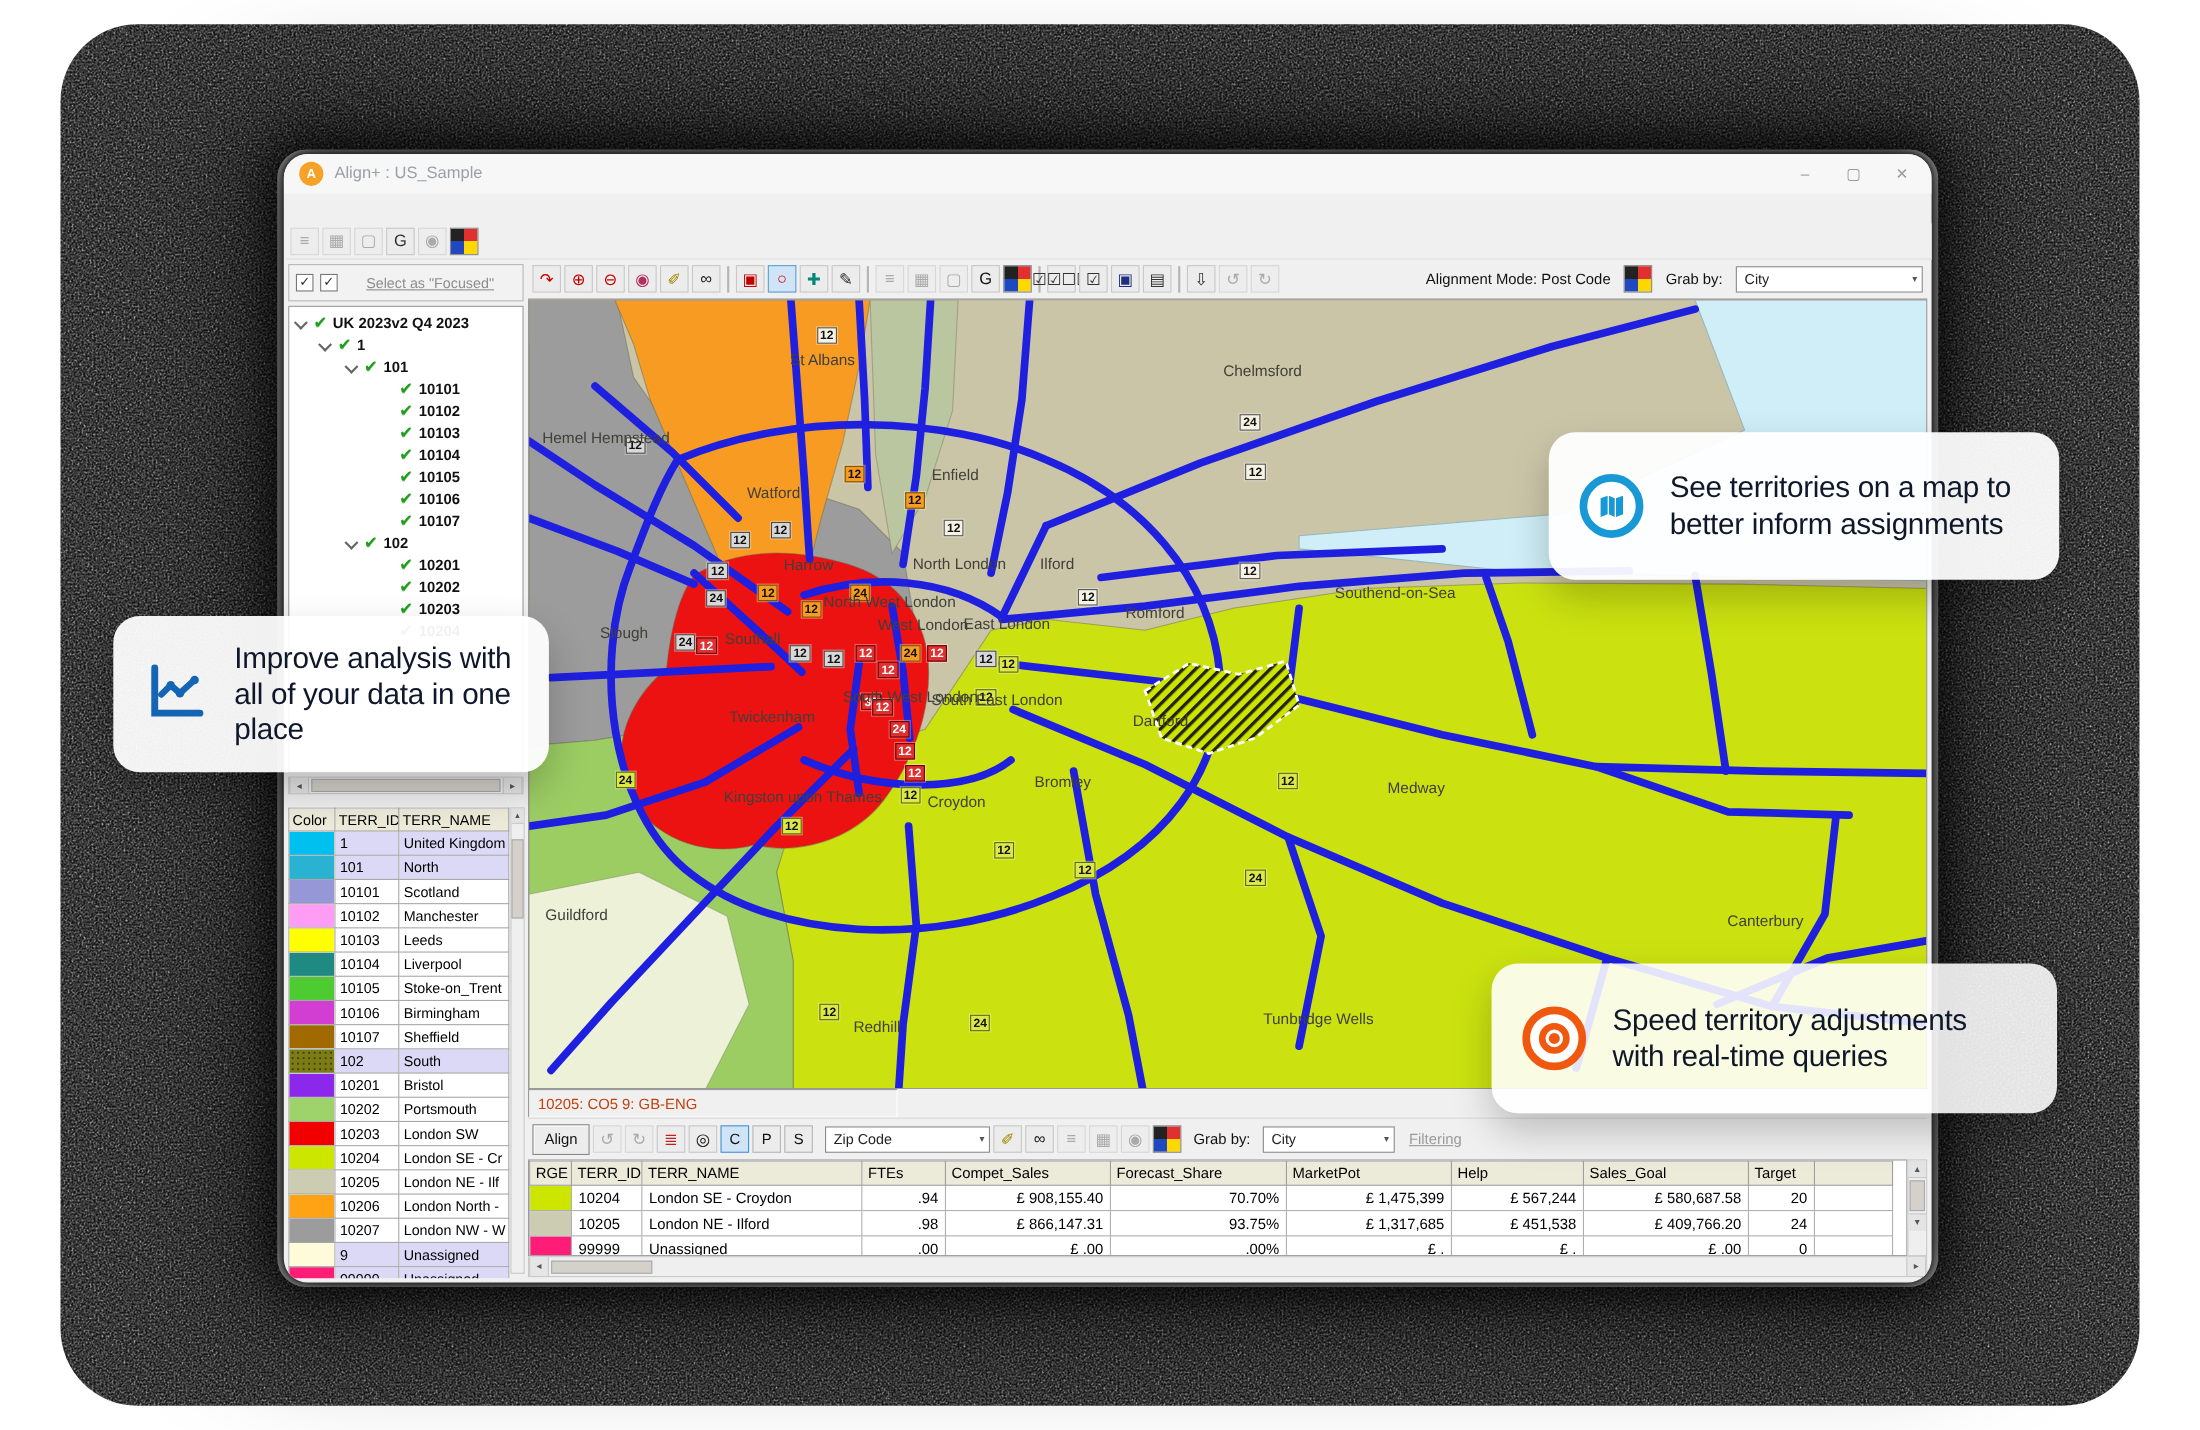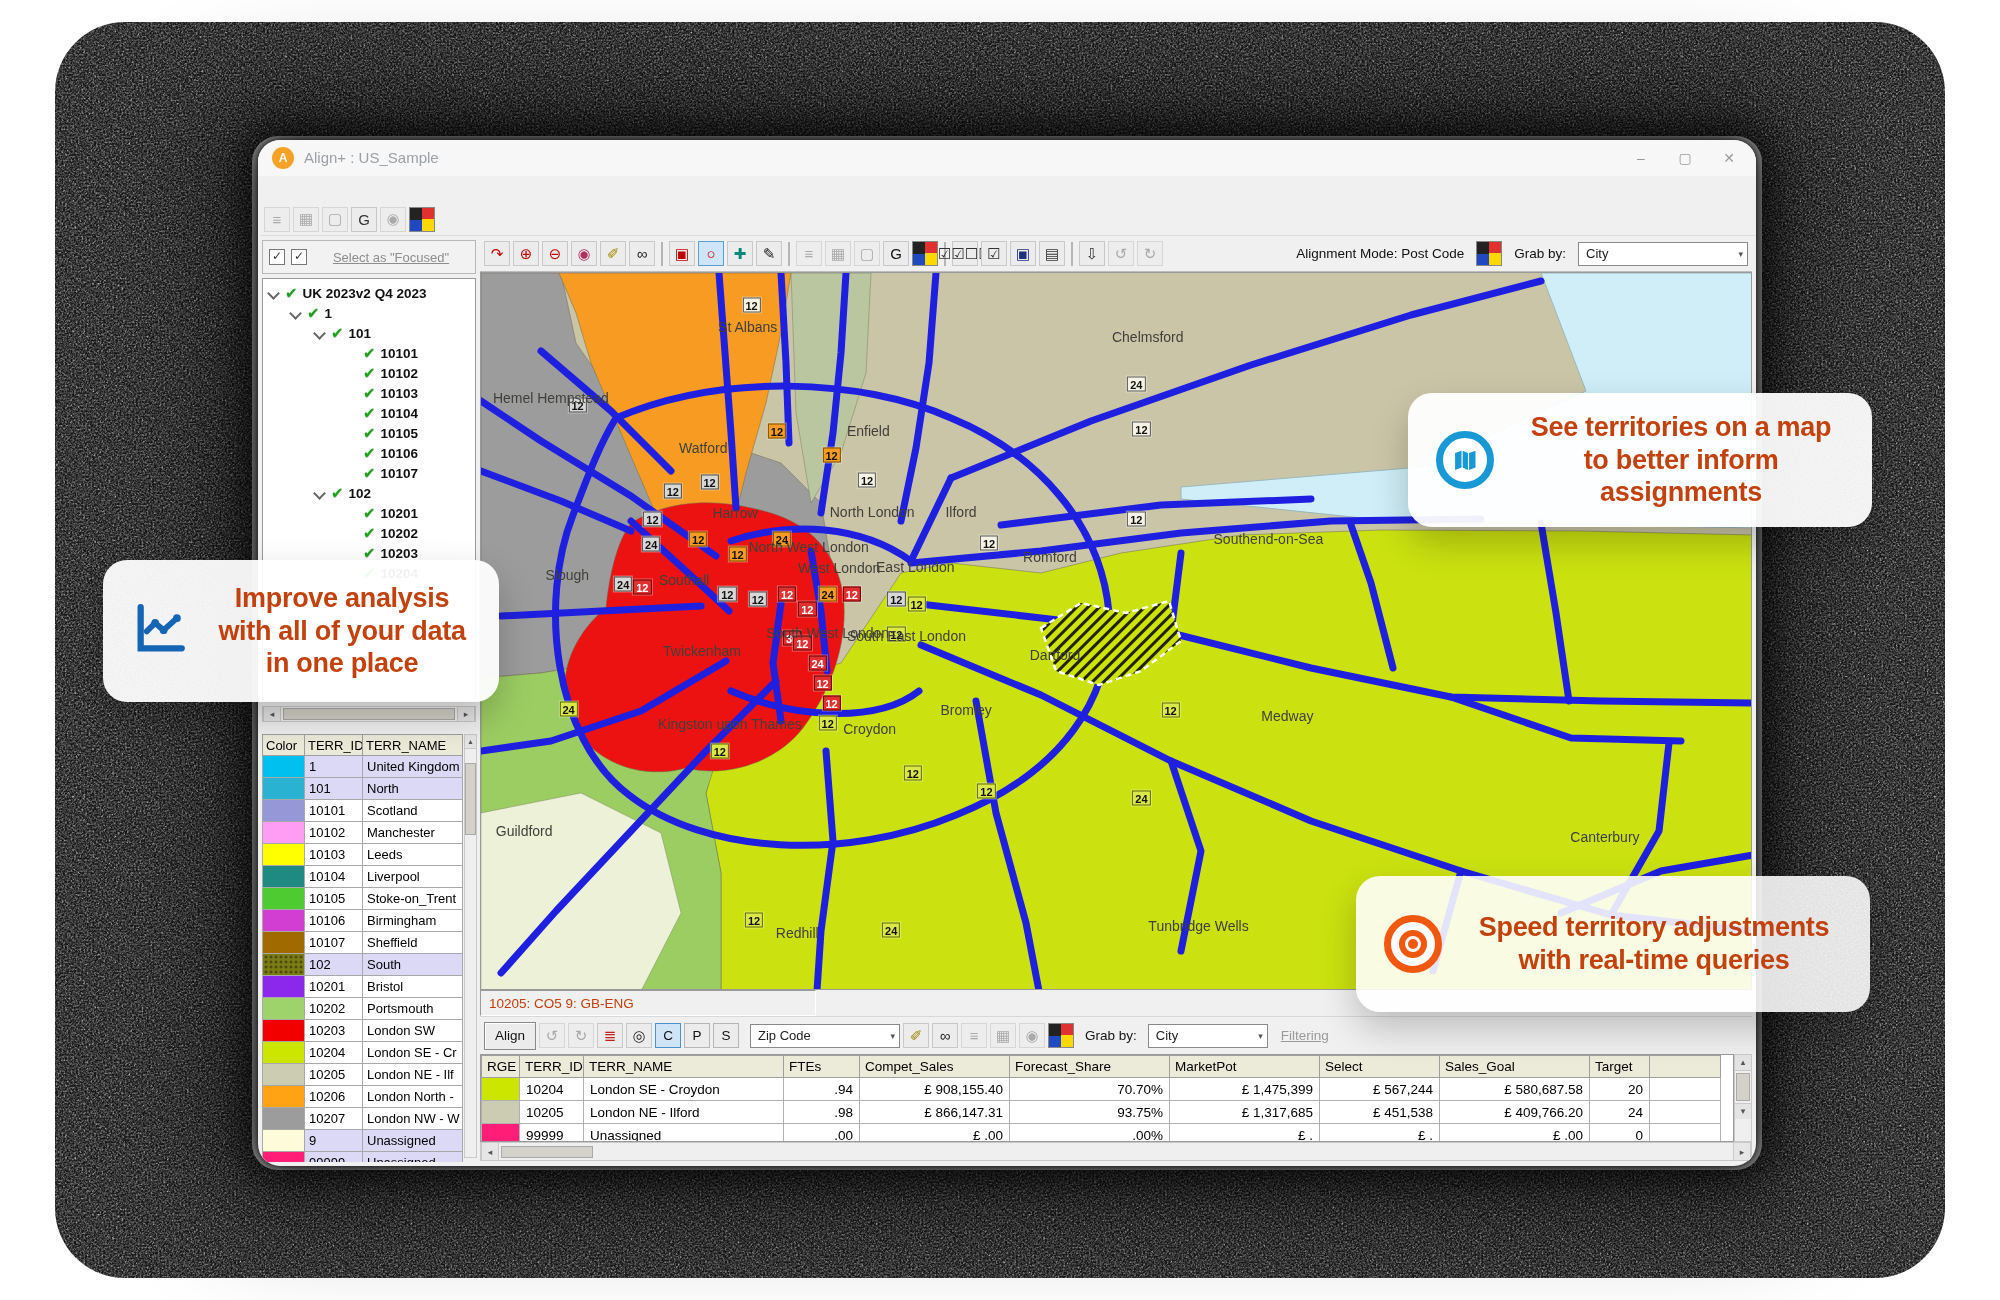--- a/index.html
+++ b/index.html
@@ -110,21 +110,21 @@
   .tv-scroll .vbtn{height:15px;text-align:center;font-size:9px;color:#555;background:#e4e4e4;border-bottom:1px solid #c9c9c9;line-height:15px;}
   .tv-scroll .sb-thumb{width:12px;height:26px;margin:2px auto;flex:none;}
   .bhscroll{position:absolute;left:0;top:906px;width:1272px;height:19px;background:#efefef;border:1px solid #c9c9c9;
             box-sizing:border-box;display:flex;align-items:center;}
   .bhscroll .sb-thumb{flex:none;width:90px;}
   .bhscroll .filler{flex:1;}
 
   
   .callout{position:absolute;z-index:5;background:rgba(255,255,255,.94);border-radius:24px;
            box-shadow:0 16px 36px rgba(0,0,0,.22);display:flex;align-items:center;gap:24px;padding:0 28px;box-sizing:border-box;}
-  .callout-text{font-weight:bold;font-size:27px;line-height:1.22;color:#c2410c;letter-spacing:-.3px;text-align:center;}
+  .callout-text{font-weight:normal;font-size:27px;line-height:1.22;color:#0f172a;letter-spacing:-.3px;}
   .co-icon{flex:none;}
   .ring-map{width:58px;height:58px;border-radius:50%;border:7px solid #1898d5;box-sizing:border-box;
             display:flex;align-items:center;justify-content:center;background:#fff;}
   .target-icon{width:58px;height:58px;border-radius:50%;border:7px solid #f0570f;box-sizing:border-box;
                display:flex;align-items:center;justify-content:center;background:#fff;}
   .target-mid{width:28px;height:28px;border-radius:50%;border:6px solid #f0570f;box-sizing:border-box;
               display:flex;align-items:center;justify-content:center;background:#fff;}
   .target-dot{width:10px;height:10px;border-radius:50%;background:#f0570f;}
 </style>
 </head>
@@ -552,21 +552,21 @@
         </colgroup>
         <thead>
           <tr>
             <th>RGE</th>
             <th>TERR_ID</th>
             <th>TERR_NAME</th>
             <th>FTEs</th>
             <th>Compet_Sales</th>
             <th>Forecast_Share</th>
             <th>MarketPot</th>
-            <th>Select</th>
+            <th>Help</th>
             <th>Sales_Goal</th>
             <th>Target</th>
             <th></th>
           </tr>
         </thead>
         <tbody>
 
             <tr>
               <td class="rge" style="background-color: rgb(204, 230, 0);"></td>
               <td>10204</td>

